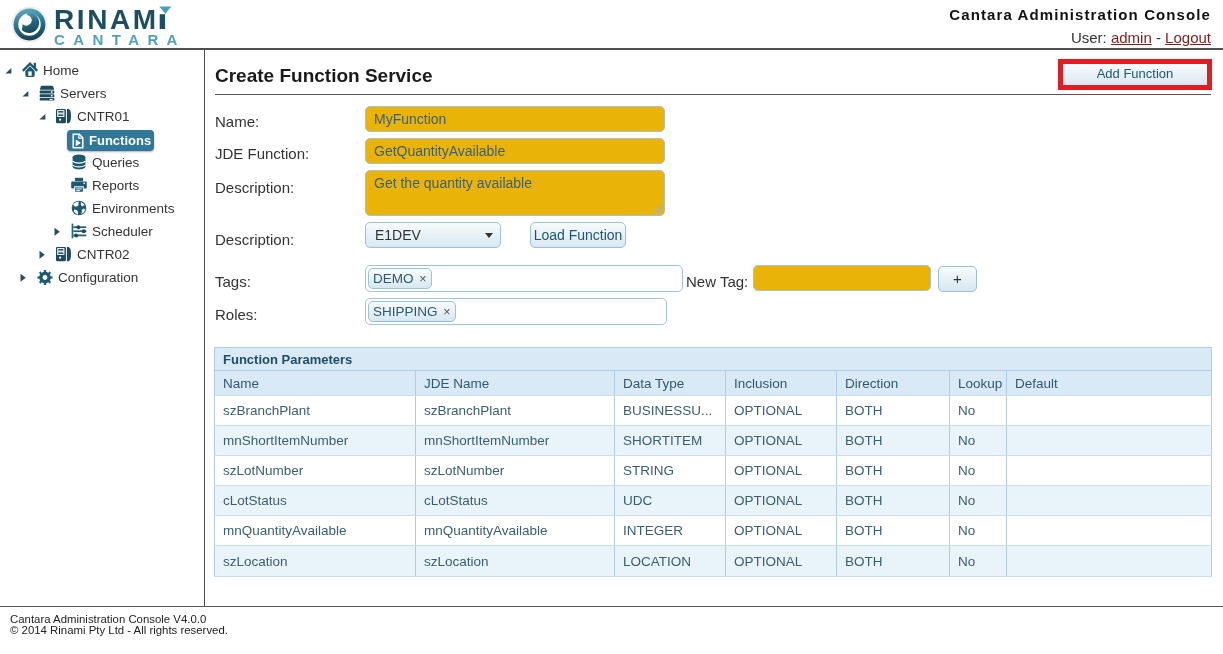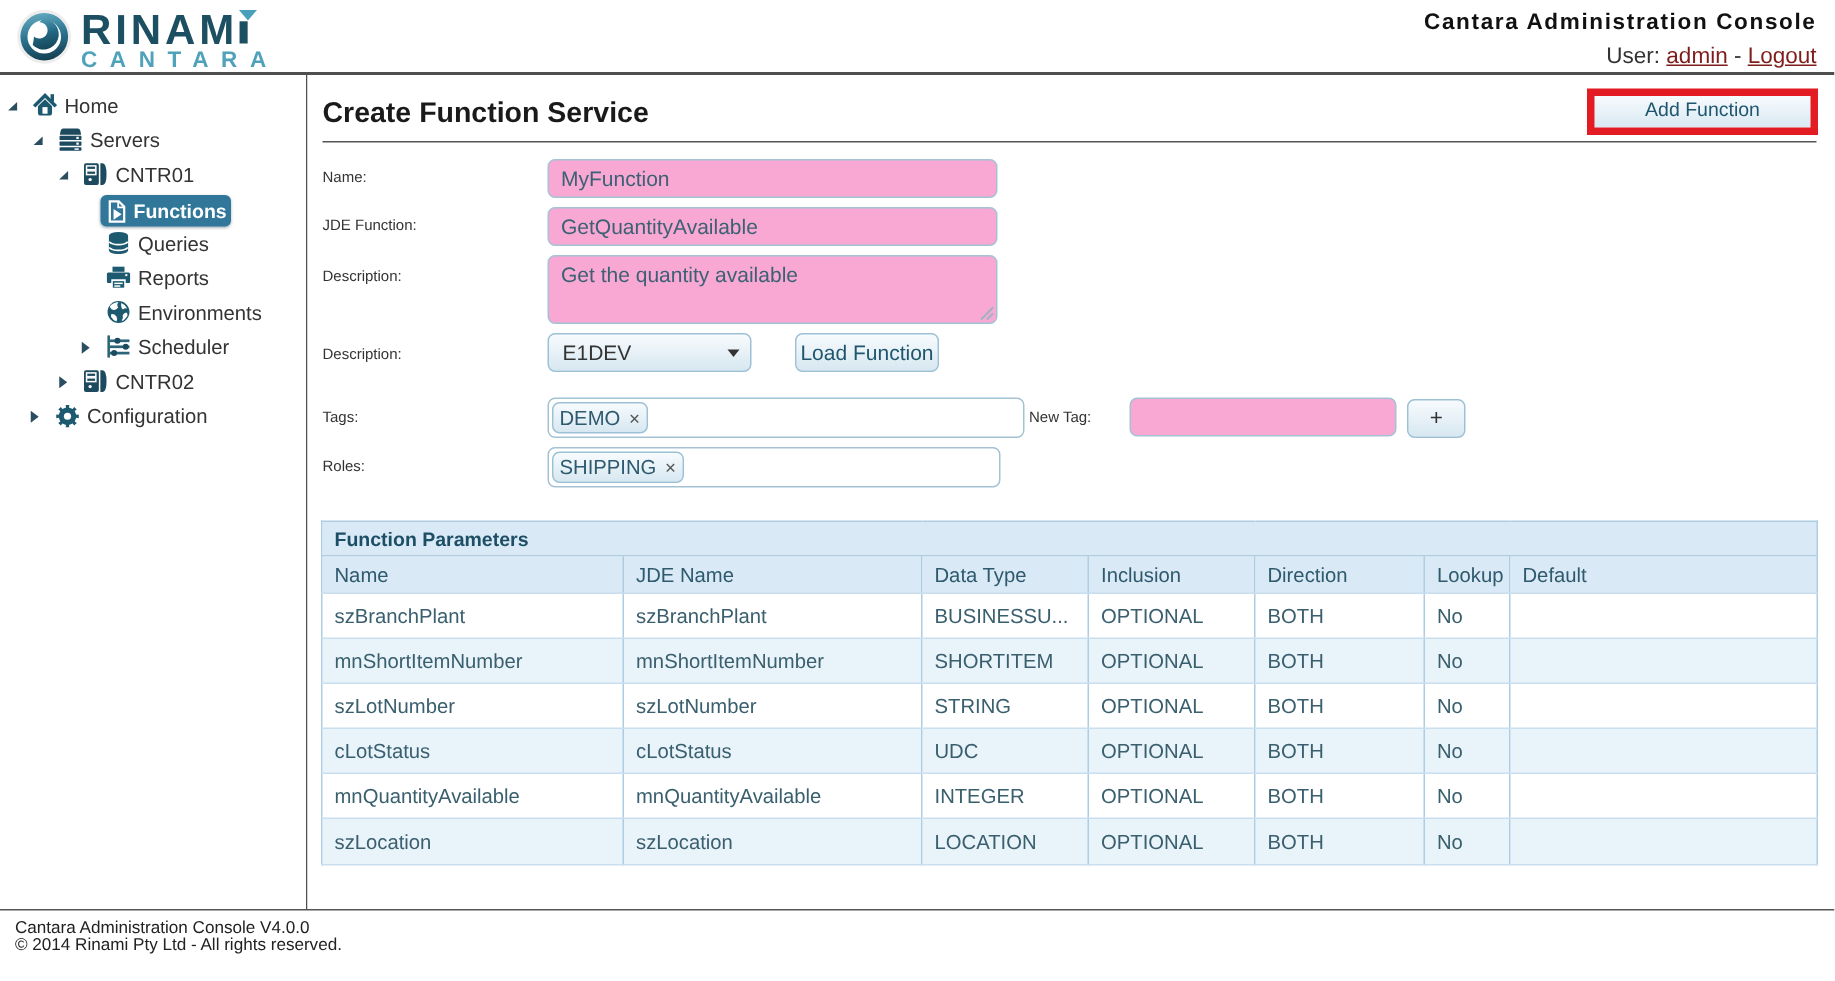--- a/index.html
+++ b/index.html
@@ -21,22 +21,22 @@
 .sel { background:#30779a; color:#fff; font-weight:bold; font-size:13px; border-radius:4px; padding:0 3px; height:21px; line-height:21px; margin-top:2px; display:inline-block; box-shadow:0 1px 2px rgba(0,40,60,.35); }
 .sel .tic { margin-right:3px; }
 
 
 #main { position:absolute; left:205px; top:49px; width:1018px; height:557px; background:#fff; }
 h1 { position:absolute; left:10px; top:16px; font-size:19px; color:#1a1a1a; }
 #hrule { position:absolute; left:10px; top:45px; width:996px; height:1px; background:#555; }
 #addbox { position:absolute; left:853px; top:10px; width:154px; height:31px; border:5px solid #e31b23; background:linear-gradient(#f7fbfd,#d9e8f2); text-align:center; }
 #addbox span { font-size:13px; color:#1f566e; line-height:17px; display:inline-block; }
 
-.flabel { position:absolute; font-size:10px; color:#333; }
-.tinput { position:absolute; border:1px solid #a3c2d4; border-radius:5px; font-size:14px; color:#3c6174; padding:0 8px; background:#f9a8d4; }
+.flabel { position:absolute; font-size:15px; color:#333; }
+.tinput { position:absolute; border:1px solid #a3c2d4; border-radius:5px; font-size:14px; color:#3c6174; padding:0 8px; background:#eab308; }
 .tsingle { height:26px; line-height:24px; }
 
 .btn { position:absolute; border:1px solid #9cc1d6; border-radius:5px; background:linear-gradient(#f7fbfd,#d7e7f1); font-size:14px; color:#1f566e; text-align:center; }
 .chipwrap { position:absolute; border:1px solid #a3c2d4; border-radius:5px; background:#fff; }
 .chip { display:inline-block; border:1px solid #9cc1d6; border-radius:5px; background:linear-gradient(#f7fbfd,#d7e7f1); font-size:13.5px; color:#2d5a6e; height:21px; line-height:19px; padding:0 4px; margin:2px 0 0 2px; }
 .chip .x { color:#555; font-size:12.5px; margin-left:2px; }
 
 
 #envsel { position:absolute; left:160px; top:173px; width:136px; height:26px; border:1px solid #9cc1d6; border-radius:5px; background:linear-gradient(#f7fbfd,#d7e7f1); font-size:14px; color:#333; line-height:24px; padding-left:9px; }
 #envsel .ar { position:absolute; right:7px; top:10px; width:0; height:0; border-left:4.5px solid transparent; border-right:4.5px solid transparent; border-top:5.5px solid #333; }

